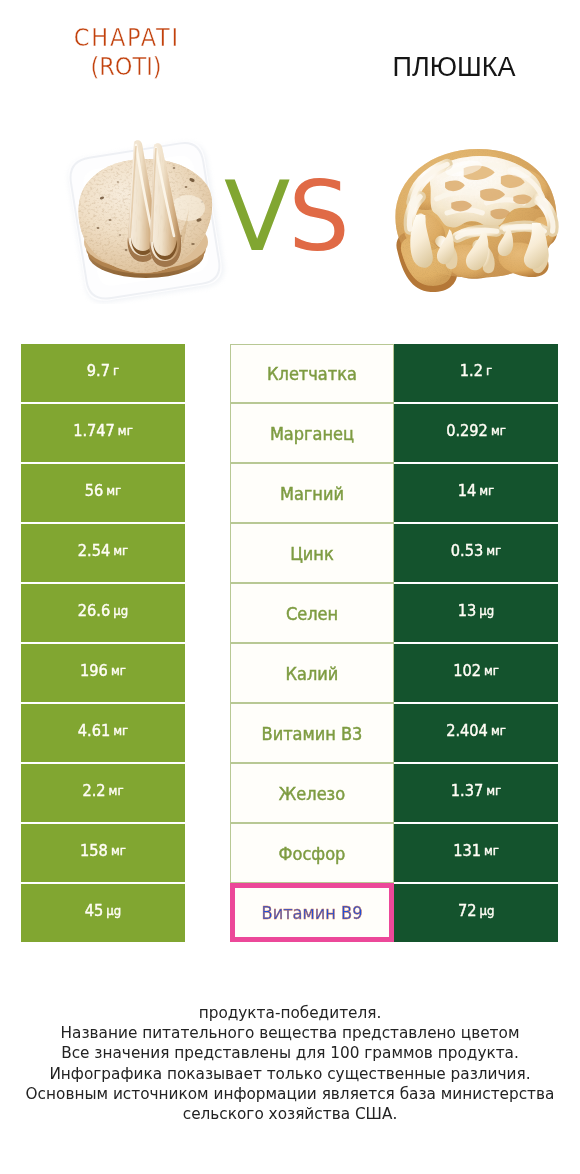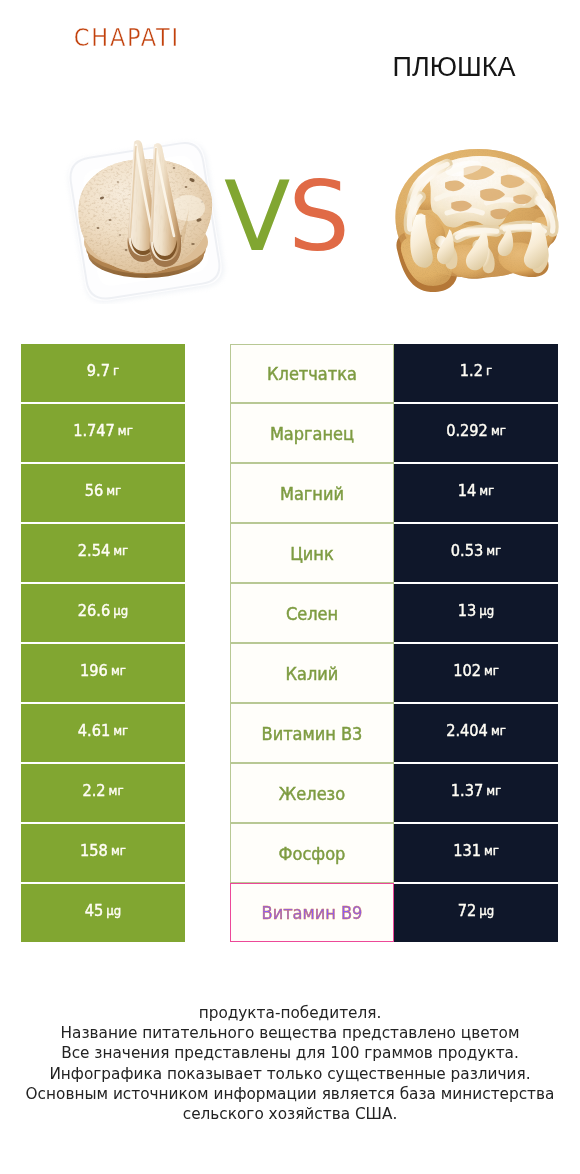--- a/index.html
+++ b/index.html
@@ -39,35 +39,35 @@
   .cell{height:58px;display:flex;align-items:center;justify-content:center;
         box-sizing:border-box;}
   .cell-left,.cell-right{width:179px;color:#fffdf5;font-weight:400;font-size:16.2px;
             -webkit-text-stroke:0.42px #fffdf5;padding-bottom:5px;}
   .cell-mid{width:179px;background:#fffefa;font-weight:400;font-size:18px;
             height:60px;margin-top:-1px;margin-left:45px;}
   .row:first-child .cell-mid{height:59px;margin-top:0;}
   .row:last-child .cell-mid{height:59px;}
   .cell .unit{font-size:13px;margin-left:3px;}
   .green{background:#81a631;}
-  .orange{background:#0f172a;}
+  .orange{background:#14532d;}
   .row.win-green .cell-mid{border:1px solid #b8c894;color:#7e9c42;-webkit-text-stroke:0.45px #7e9c42;}
-  .row.win-orange .cell-mid{border:1px solid #ec4899;color:#8b5cf6;-webkit-text-stroke:0.45px #cd6f51;}
+  .row.win-orange .cell-mid{border:5px solid #ec4899;color:#1d4ed8;-webkit-text-stroke:0.45px #cd6f51;}
 
   
   .footer{position:absolute;left:0px;top:1003px;width:580px;text-align:center;
           font-family:"DejaVu Sans",sans-serif;
           color:#232323;font-size:15.3px;line-height:20.2px;font-weight:400;}
 </style>
 </head>
 <body>
 
 <div class="page">
   <div class="hero">
-    <div class="title title-left"><span class="l1">CHAPATI</span></div>
+    <div class="title title-left"><span class="l1">CHAPATI</span><span class="l2">(ROTI)</span></div>
     <div class="title title-right">ПЛЮШКА</div>
     <div class="food food-left">
       <svg viewBox="0 0 172 170" width="100%" height="100%" preserveAspectRatio="none" aria-hidden="true">
         <defs>
           <radialGradient id="plateG" cx="42%" cy="34%" r="74%">
             <stop offset="0%" stop-color="#ffffff"></stop>
               <stop offset="74%" stop-color="#fdfdfe"></stop>
             <stop offset="100%" stop-color="#eff1f5"></stop>
           </radialGradient>
           <radialGradient id="rotiG" cx="34%" cy="30%" r="82%">

